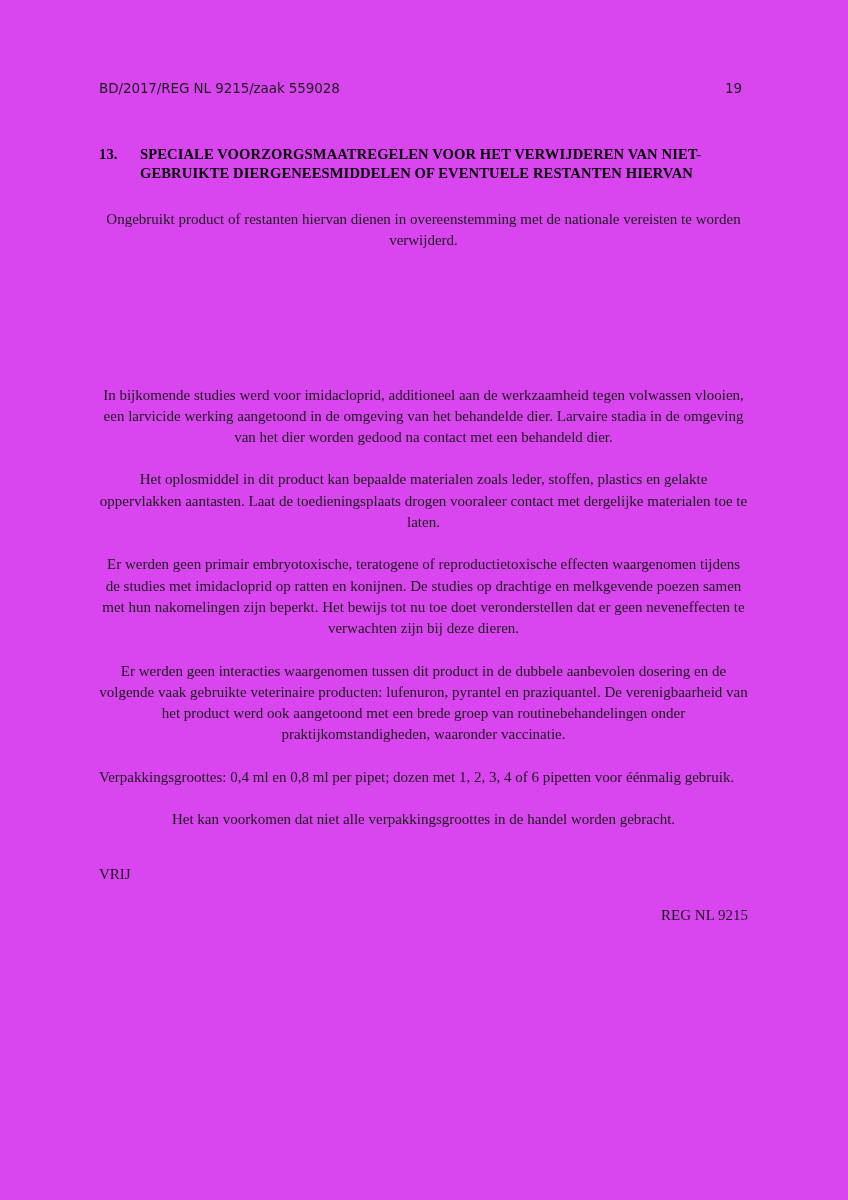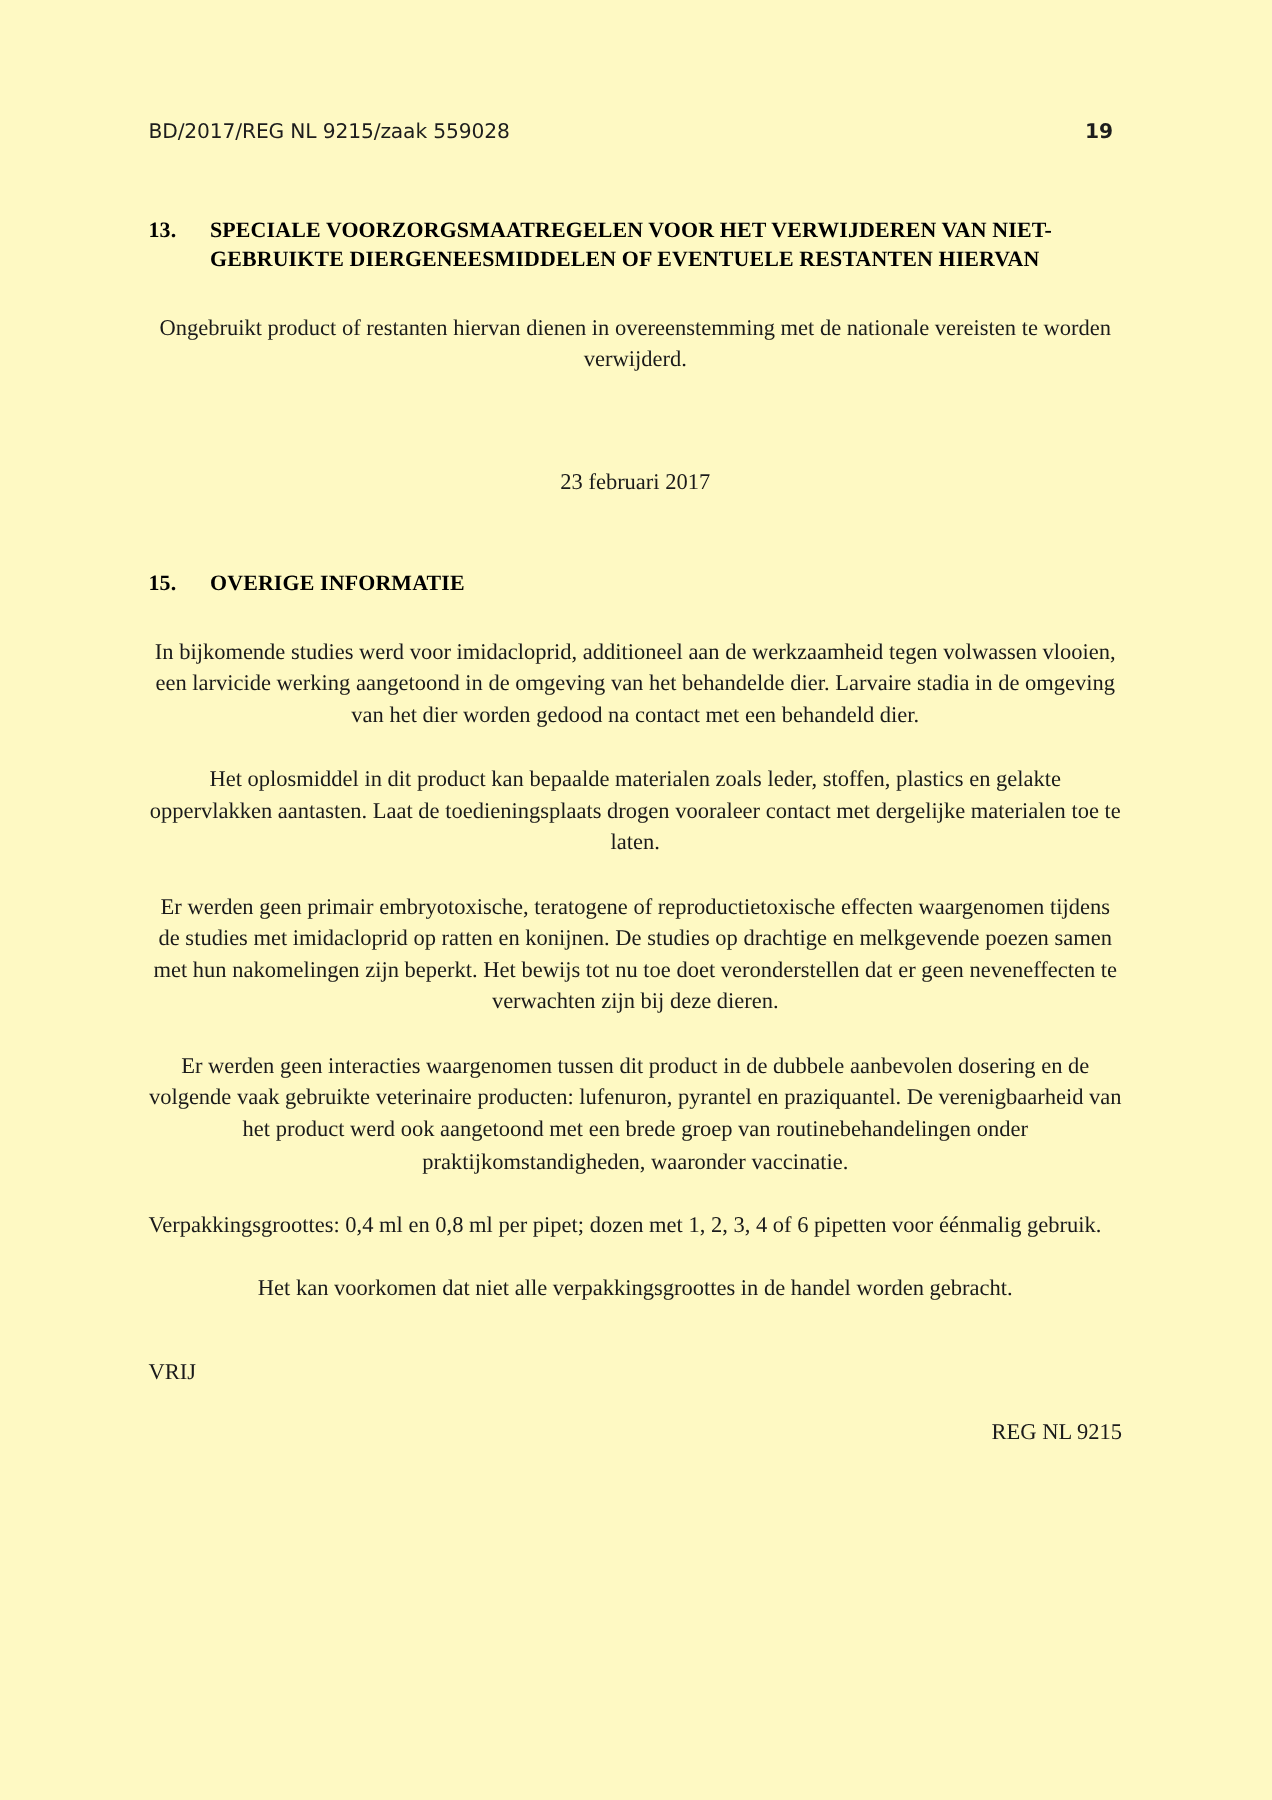--- a/index.html
+++ b/index.html
@@ -16,40 +16,40 @@
     color: #1a1a1a;
     overflow: hidden;
   }
 
   .page {
     position: absolute;
     left: 0;
     top: 0;
     width: 848px;
     height: 1200px;
-    background: #fef9c3;
+    background: #d946ef;
   }
 
   
   .page-header {
     position: absolute;
     left: 99px;
     top: 80px;
     width: 643px;
     display: flex;
     justify-content: space-between;
     align-items: baseline;
     font-family: "DejaVu Sans", "Liberation Sans", sans-serif;
     font-size: 13.5px;
     line-height: 1.2;
     color: #1d1d1d;
     letter-spacing: -0.1px;
   }
   .page-header .doc-ref { white-space: nowrap; }
-  .page-header .page-no { white-space: nowrap; font-weight: bold; }
+  .page-header .page-no { white-space: nowrap; }
 
   
   .content {
     position: absolute;
     left: 99px;
     top: 145px;
     width: 649px;
   }
 
   
@@ -126,28 +126,23 @@
 
     <div class="gap-md"></div>
 
     <p class="body-text">Ongebruikt product of restanten hiervan dienen in overeenstemming met de nationale vereisten te worden verwijderd.</p>
 
     <div class="gap-lg"></div>
 
 
     <div class="gap-md"></div>
 
-    <p class="body-text">23 februari 2017</p>
 
     <div class="gap-xl"></div>
 
-    <div class="section-heading">
-      <span class="sec-num">15.</span>
-      <span class="sec-title">OVERIGE INFORMATIE</span>
-    </div>
 
     <div class="gap-md"></div>
 
     <p class="body-text">In bijkomende studies werd voor imidacloprid, additioneel aan de werkzaamheid tegen volwassen vlooien, een larvicide werking aangetoond in de omgeving van het behandelde dier. Larvaire stadia in de omgeving van het dier worden gedood na contact met een behandeld dier.</p>
 
     <div class="gap-par"></div>
 
     <p class="body-text">Het oplosmiddel in dit product kan bepaalde materialen zoals leder, stoffen, plastics en gelakte oppervlakken aantasten. Laat de toedieningsplaats drogen vooraleer contact met dergelijke materialen toe te laten.</p>
 
     <div class="gap-par"></div>

